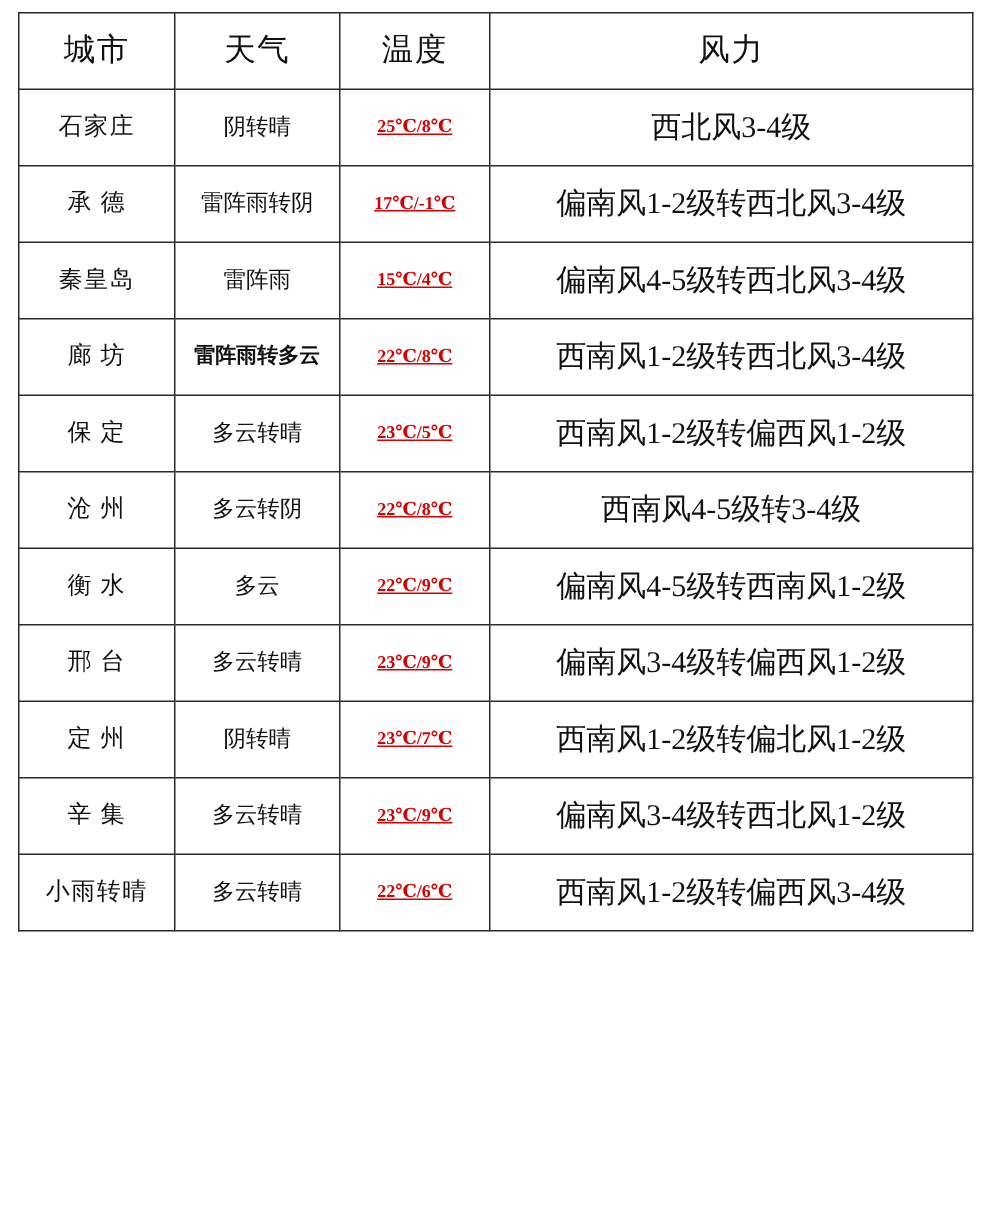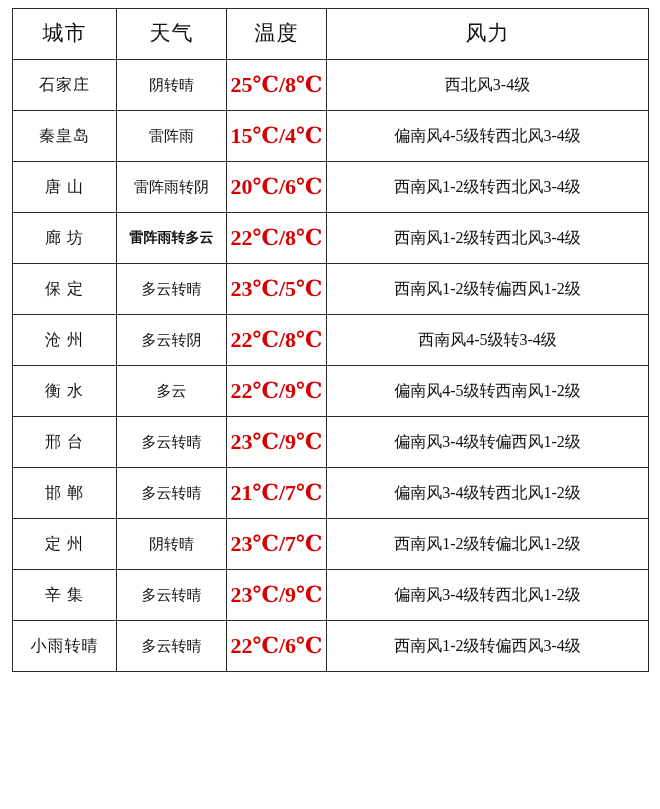--- a/index.html
+++ b/index.html
@@ -50,27 +50,28 @@
   }
   td.wx {
     font-size: 15px;
     color: #111111;
   }
   td.wx.small {
     font-size: 14px;
     font-weight: bold;
   }
   td.temp {
-    font-size: 22px;
+    font-size: 12px;
     color: #d60000;
     font-weight: bold;
     letter-spacing: 0px;
+    text-decoration: underline;
   }
   td.wind {
-    font-size: 16px;
+    font-size: 20px;
     color: #111111;
     font-family: Liberation Serif, serif;
   }
 </style>
 </head>
 <body>
 
 <div id="weather-table-wrap">
   <table class="weather-table">
     <colgroup>
@@ -88,30 +89,30 @@
       </tr>
     </thead>
     <tbody>
       <tr>
         <td class="city">石家庄</td>
         <td class="wx">阴转晴</td>
         <td class="temp">25℃/8℃</td>
         <td class="wind">西北风3-4级</td>
       </tr>
       <tr>
+        <td class="city">承  德</td>
+        <td class="wx">雷阵雨转阴</td>
+        <td class="temp">17℃/-1℃</td>
+        <td class="wind">偏南风1-2级转西北风3-4级</td>
+      </tr>
+      <tr>
         <td class="city">秦皇岛</td>
         <td class="wx">雷阵雨</td>
         <td class="temp">15℃/4℃</td>
         <td class="wind">偏南风4-5级转西北风3-4级</td>
-      </tr>
-      <tr>
-        <td class="city">唐  山</td>
-        <td class="wx">雷阵雨转阴</td>
-        <td class="temp">20℃/6℃</td>
-        <td class="wind">西南风1-2级转西北风3-4级</td>
       </tr>
       <tr>
         <td class="city">廊  坊</td>
         <td class="wx small">雷阵雨转多云</td>
         <td class="temp">22℃/8℃</td>
         <td class="wind">西南风1-2级转西北风3-4级</td>
       </tr>
       <tr>
         <td class="city">保  定</td>
         <td class="wx">多云转晴</td>
@@ -130,26 +131,20 @@
         <td class="temp">22℃/9℃</td>
         <td class="wind">偏南风4-5级转西南风1-2级</td>
       </tr>
       <tr>
         <td class="city">邢  台</td>
         <td class="wx">多云转晴</td>
         <td class="temp">23℃/9℃</td>
         <td class="wind">偏南风3-4级转偏西风1-2级</td>
       </tr>
       <tr>
-        <td class="city">邯  郸</td>
-        <td class="wx">多云转晴</td>
-        <td class="temp">21℃/7℃</td>
-        <td class="wind">偏南风3-4级转西北风1-2级</td>
-      </tr>
-      <tr>
         <td class="city">定  州</td>
         <td class="wx">阴转晴</td>
         <td class="temp">23℃/7℃</td>
         <td class="wind">西南风1-2级转偏北风1-2级</td>
       </tr>
       <tr>
         <td class="city">辛  集</td>
         <td class="wx">多云转晴</td>
         <td class="temp">23℃/9℃</td>
         <td class="wind">偏南风3-4级转西北风1-2级</td>

